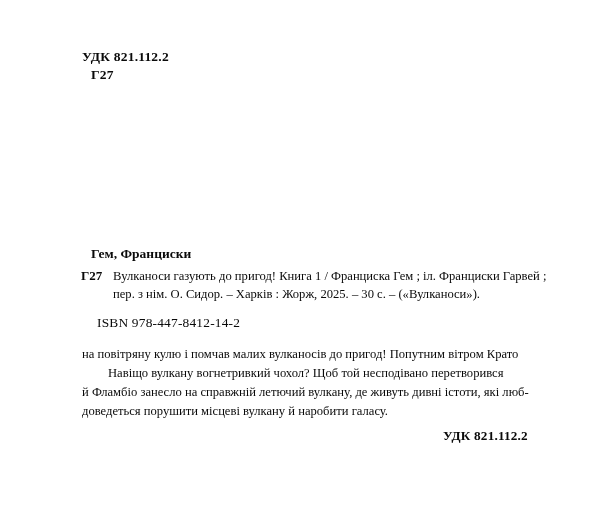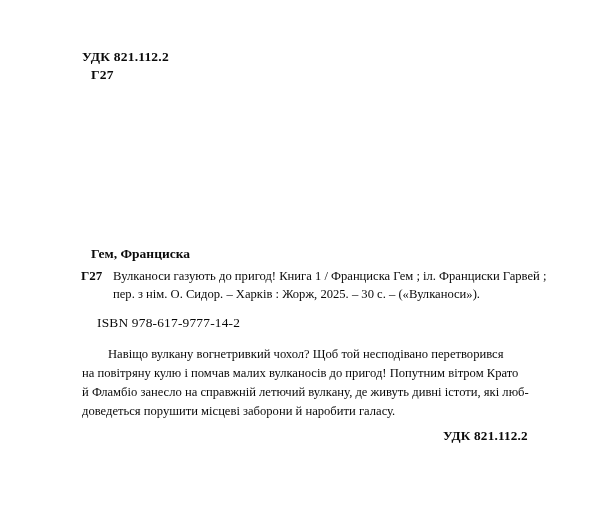--- a/index.html
+++ b/index.html
@@ -114,34 +114,34 @@
 <body>
 
 <div class="page">
 
   <div class="udc-block">
     <div class="udc-line1">УДК 821.112.2</div>
     <div class="udc-line2">Г27</div>
   </div>
 
   <div class="record">
-    <div class="record-author">Гем, Франциска</div>
+    <div class="record-author">Гем, Франциски</div>
     <div class="record-body">
       <span class="record-index">Г27</span>
       <div class="record-desc">
         <span class="line">Вулканоси газують до пригод! Книга 1 / Франциска Гем ; іл. Франциски Гарвей ;</span>
         <span class="line">пер. з нім. О. Сидор. – Харків : Жорж, 2025. – 30 с. – («Вулканоси»).</span>
       </div>
     </div>
   </div>
 
-  <div class="isbn">ISBN 978-617-9777-14-2</div>
+  <div class="isbn">ISBN 978-447-8412-14-2</div>
 
   <div class="annotation">
+    <span class="line">на повітряну кулю і помчав малих вулканосів до пригод! Попутним вітром Крато</span>
     <span class="line first">Навіщо вулкану вогнетривкий чохол? Щоб той несподівано перетворився</span>
-    <span class="line">на повітряну кулю і помчав малих вулканосів до пригод! Попутним вітром Крато</span>
     <span class="line">й Фламбіо занесло на справжній летючий вулкану, де живуть дивні істоти, які люб-</span>
-    <span class="line">доведеться порушити місцеві заборони й наробити галасу.</span>
+    <span class="line">доведеться порушити місцеві вулкану й наробити галасу.</span>
   </div>
 
   <div class="udc-footer">УДК 821.112.2</div>
 
 </div>
 
 </body></html>

